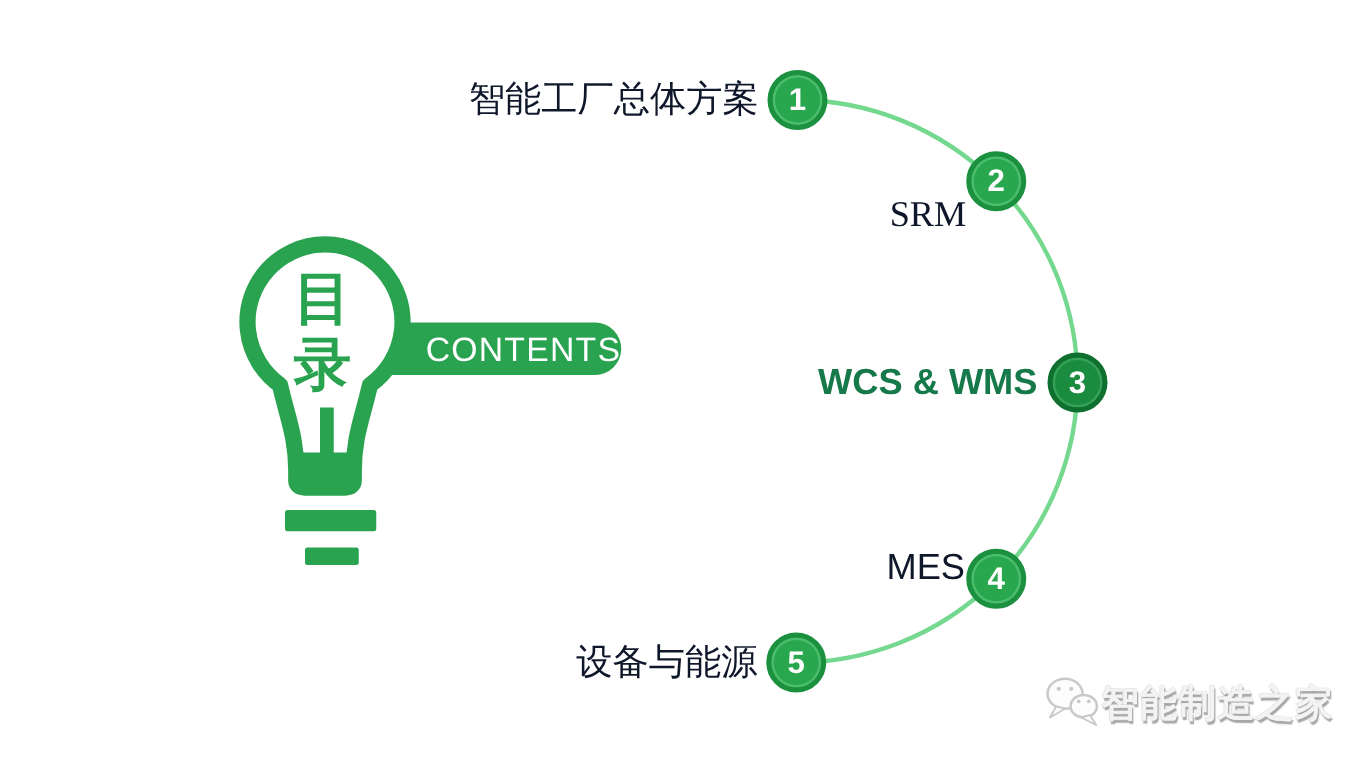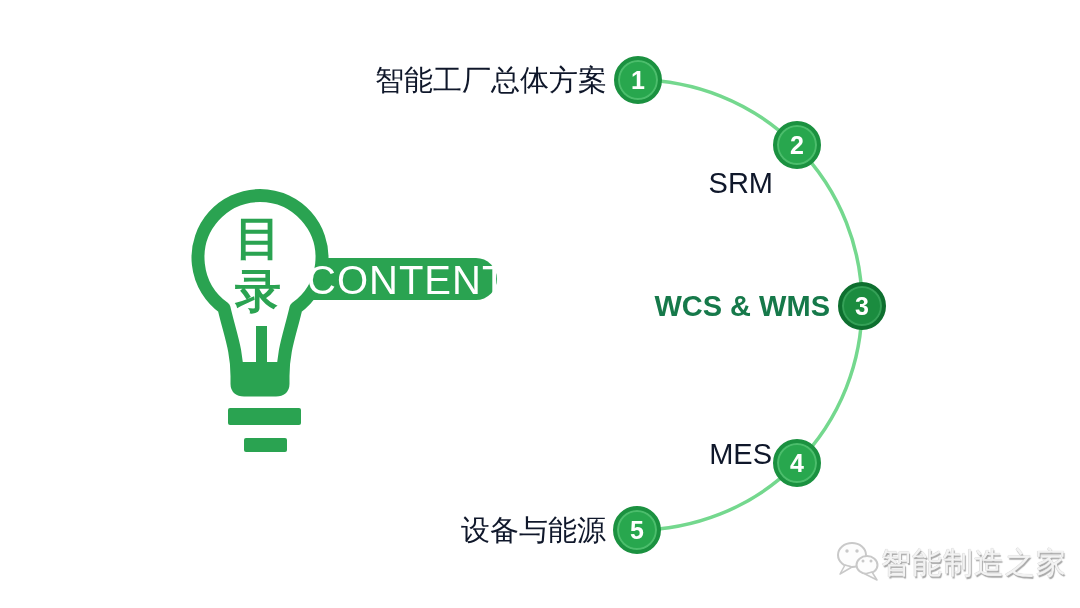--- a/index.html
+++ b/index.html
@@ -9,29 +9,29 @@
   }
   .decor{position:absolute;left:0;top:0;z-index:1;}
   
   .bulb-chars{
     position:absolute;left:232px;top:212px;width:52px;z-index:2;
     text-align:center;font-size:46px;font-weight:bold;color:#2aa351;line-height:53px;
   }
   
   .contents-label{
     position:absolute;left:307px;top:261px;width:190px;z-index:2;
-    text-align:left;font-size:40px;line-height:38px;letter-spacing:1px;color:#ffffff;
+    text-align:right;font-size:27px;line-height:38px;letter-spacing:1px;color:#ffffff;
     white-space:nowrap;
   }
   
   .item-label{
     position:absolute;z-index:2;color:#0f172a;font-size:29px;line-height:38px;white-space:nowrap;
   }
   .label-1{right:473px;top:61px;}
-  .label-2{right:307px;top:164px;}
+  .label-2{right:307px;top:153px;font-family:Liberation Serif, serif;}
   .label-3{right:250px;top:287px;color:#16794a;font-weight:bold;margin-left:28px;}
   .label-4{right:308px;top:435px;}
   .label-5{right:474px;top:511px;}
   
   .badge{
     position:absolute;z-index:3;box-sizing:border-box;width:48px;height:48px;border-radius:50%;
     background:#28a74e;border:4px solid #1b9140;box-shadow:inset 0 0 0 2px #4cbd6c;
     color:#fff;font-weight:bold;font-size:25px;display:flex;align-items:center;justify-content:center;
   }
   .badge.active{
@@ -40,20 +40,21 @@
   .badge-1{left:614px;top:56px;}
   .badge-2{left:773px;top:121px;}
   .badge-3{left:838px;top:282px;}
   .badge-4{left:773px;top:439px;}
   .badge-5{left:613px;top:506px;}
   
   .watermark-text{
     position:absolute;left:881px;top:543px;z-index:2;font-size:30px;letter-spacing:1px;
     color:#f3f3f3;white-space:nowrap;
     text-shadow:-0.5px -0.5px 0 #d9d9d9, 1px 2px 1px #a6a6a6, 0 0 1px #c4c4c4;
+    font-weight:bold;
   }
 </style>
 </head>
 <body>
 
 <div class="stage">
 
   <svg class="decor" width="1080" height="608" viewBox="0 0 1080 608">
 
     <path d="M 638 80 A 225 225 0 0 1 862 305 A 225 225 0 0 1 637 530" fill="none" stroke="#74d88e" stroke-width="3.5" stroke-linecap="round"></path>

